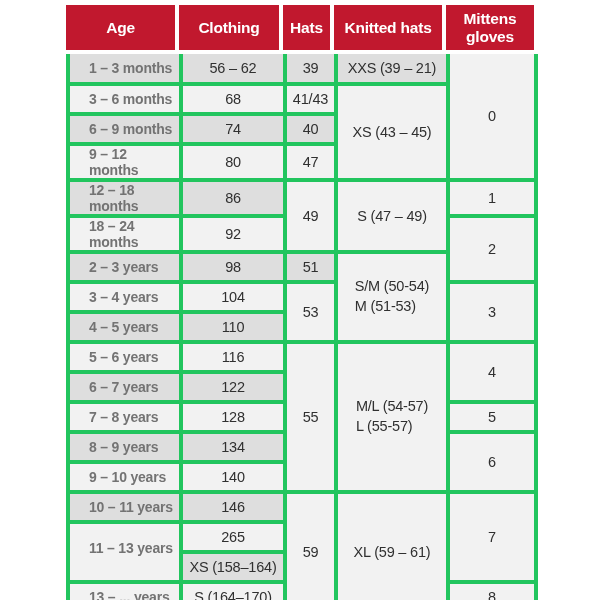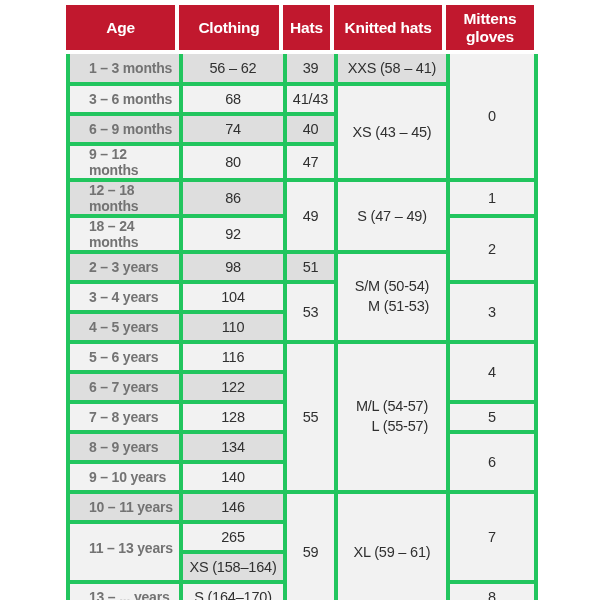--- a/index.html
+++ b/index.html
@@ -59,21 +59,21 @@
     font-weight: bold;
     font-size: 14px;
     color: #737373;
   }
   td.valign-top { vertical-align: top; }
   td.valign-top { padding-top: 16px; }
   .gray  { background: #dedede; }
   .light { background: #f2f2f2; }
   .two-line {
     display: inline-block;
-    text-align: right;
+    text-align: left;
     white-space: pre-line;
     line-height: 1.35;
   }
 </style>
 </head>
 <body>
 
 <div class="size-chart">
 
   <div class="chart-header">
@@ -90,21 +90,21 @@
         <col style="width:104px">
         <col style="width:51px">
         <col style="width:112px">
         <col style="width:88px">
     </colgroup>
     <tbody>
       <tr>
         <td class="age gray">1 – 3 months</td>
         <td class="gray">56 – 62</td>
         <td class="gray">39</td>
-        <td class="gray">XXS (58 – 41)</td>
+        <td class="gray">XXS (39 – 21)</td>
         <td class="light" rowspan="4">0</td>
       </tr>
       <tr>
         <td class="age light">3 – 6 months</td>
         <td class="light">68</td>
         <td class="light">41/43</td>
         <td class="light" rowspan="3">XS (43 – 45)</td>
       </tr>
       <tr>
         <td class="age gray">6 – 9 months</td>

